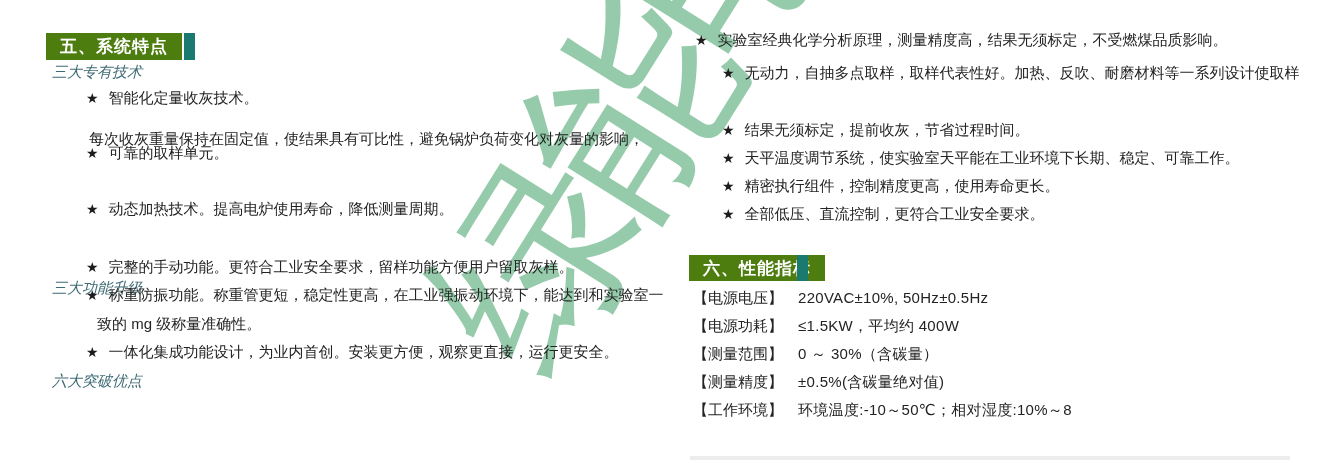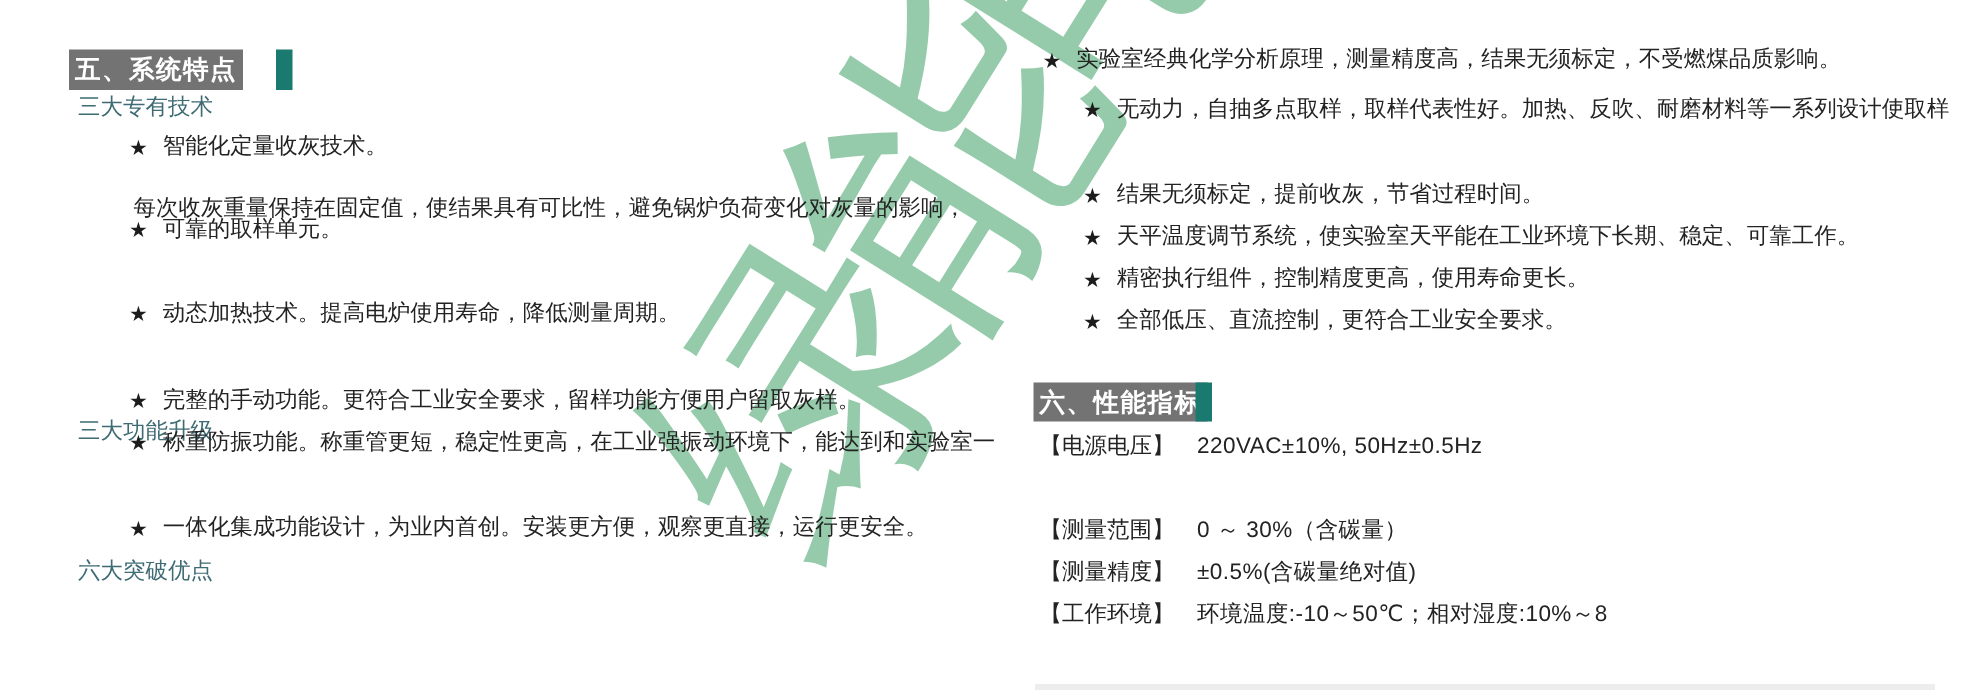--- a/index.html
+++ b/index.html
@@ -21,38 +21,38 @@
     letter-spacing:-18px;
     white-space:nowrap;
     color:rgba(62,160,100,0.55);
     transform:rotate(-58deg);
     transform-origin:100px 110px;
     pointer-events:none;
   }
   .content{position:absolute;left:0;top:0;width:100%;height:100%;z-index:1;}
   .hbar{
     position:absolute;
-    background:#737373;
+    background:#4d7c0f;
     color:#ffffff;
     font-weight:bold;
     font-size:17px;
     letter-spacing:1px;
-    padding:0 4px;
+    padding:0 14px;
     display:flex;align-items:center;
     box-sizing:border-box;
   }
   .hsq{position:absolute;background:#1b7a6f;}
   .line{
     position:absolute;
     font-size:15px;
     line-height:20px;
     white-space:nowrap;
     color:#232323;
   }
-  .sub{color:#3e6b74;}
+  .sub{color:#3e6b74;font-style:italic;}
   .bullet{display:flex;align-items:flex-start;}
   .star{margin-right:10px;color:#1c1c1c;font-size:14px;line-height:20px;}
   .spec-label{margin-right:15px;}
   .spec-value{letter-spacing:0.3px;}
   .edge-band{position:absolute;background:#e9e9e9;opacity:0.8;}
 </style>
 </head>
 <body>
 
 <div class="page">
@@ -88,20 +88,21 @@
 
     <div class="line bullet" style="left:86px;top:257px;">
       <span class="star">★</span>
       <span>完整的手动功能。更符合工业安全要求，留样功能方便用户留取灰样。</span>
     </div>
 
     <div class="line bullet" style="left:86px;top:285px;">
       <span class="star">★</span>
       <span>称重防振功能。称重管更短，稳定性更高，在工业强振动环境下，能达到和实验室一</span>
     </div>
+    <div class="line" style="left:97px;top:314px;">致的 mg 级称量准确性。</div>
 
     <div class="line bullet" style="left:86px;top:342px;">
       <span class="star">★</span>
       <span>一体化集成功能设计，为业内首创。安装更方便，观察更直接，运行更安全。</span>
     </div>
 
     <div class="line sub" style="left:52px;top:371px;">六大突破优点</div>
 
     <div class="line bullet" style="left:695px;top:30px;">
       <span class="star">★</span>
@@ -134,20 +135,23 @@
     </div>
 
     <div class="hbar" style="left:689px;top:255px;height:26px;">
       <span>六、性能指标</span>
     </div>
     <div class="hsq" style="left:797px;top:255px;width:11px;height:26px;"></div>
 
     <div class="line" style="left:693px;top:288px;">
       <span class="spec-label">【电源电压】</span><span class="spec-value">220VAC±10%, 50Hz±0.5Hz</span>
     </div>
+    <div class="line" style="left:693px;top:316px;">
+      <span class="spec-label">【电源功耗】</span><span class="spec-value">≤1.5KW，平均约 400W</span>
+    </div>
     <div class="line" style="left:693px;top:344px;">
       <span class="spec-label">【测量范围】</span><span class="spec-value">0 ～ 30%（含碳量）</span>
     </div>
     <div class="line" style="left:693px;top:372px;">
       <span class="spec-label">【测量精度】</span><span class="spec-value">±0.5%(含碳量绝对值)</span>
     </div>
     <div class="line" style="left:693px;top:400px;">
       <span class="spec-label">【工作环境】</span><span class="spec-value">环境温度:-10～50℃；相对湿度:10%～8</span>
     </div>
 

